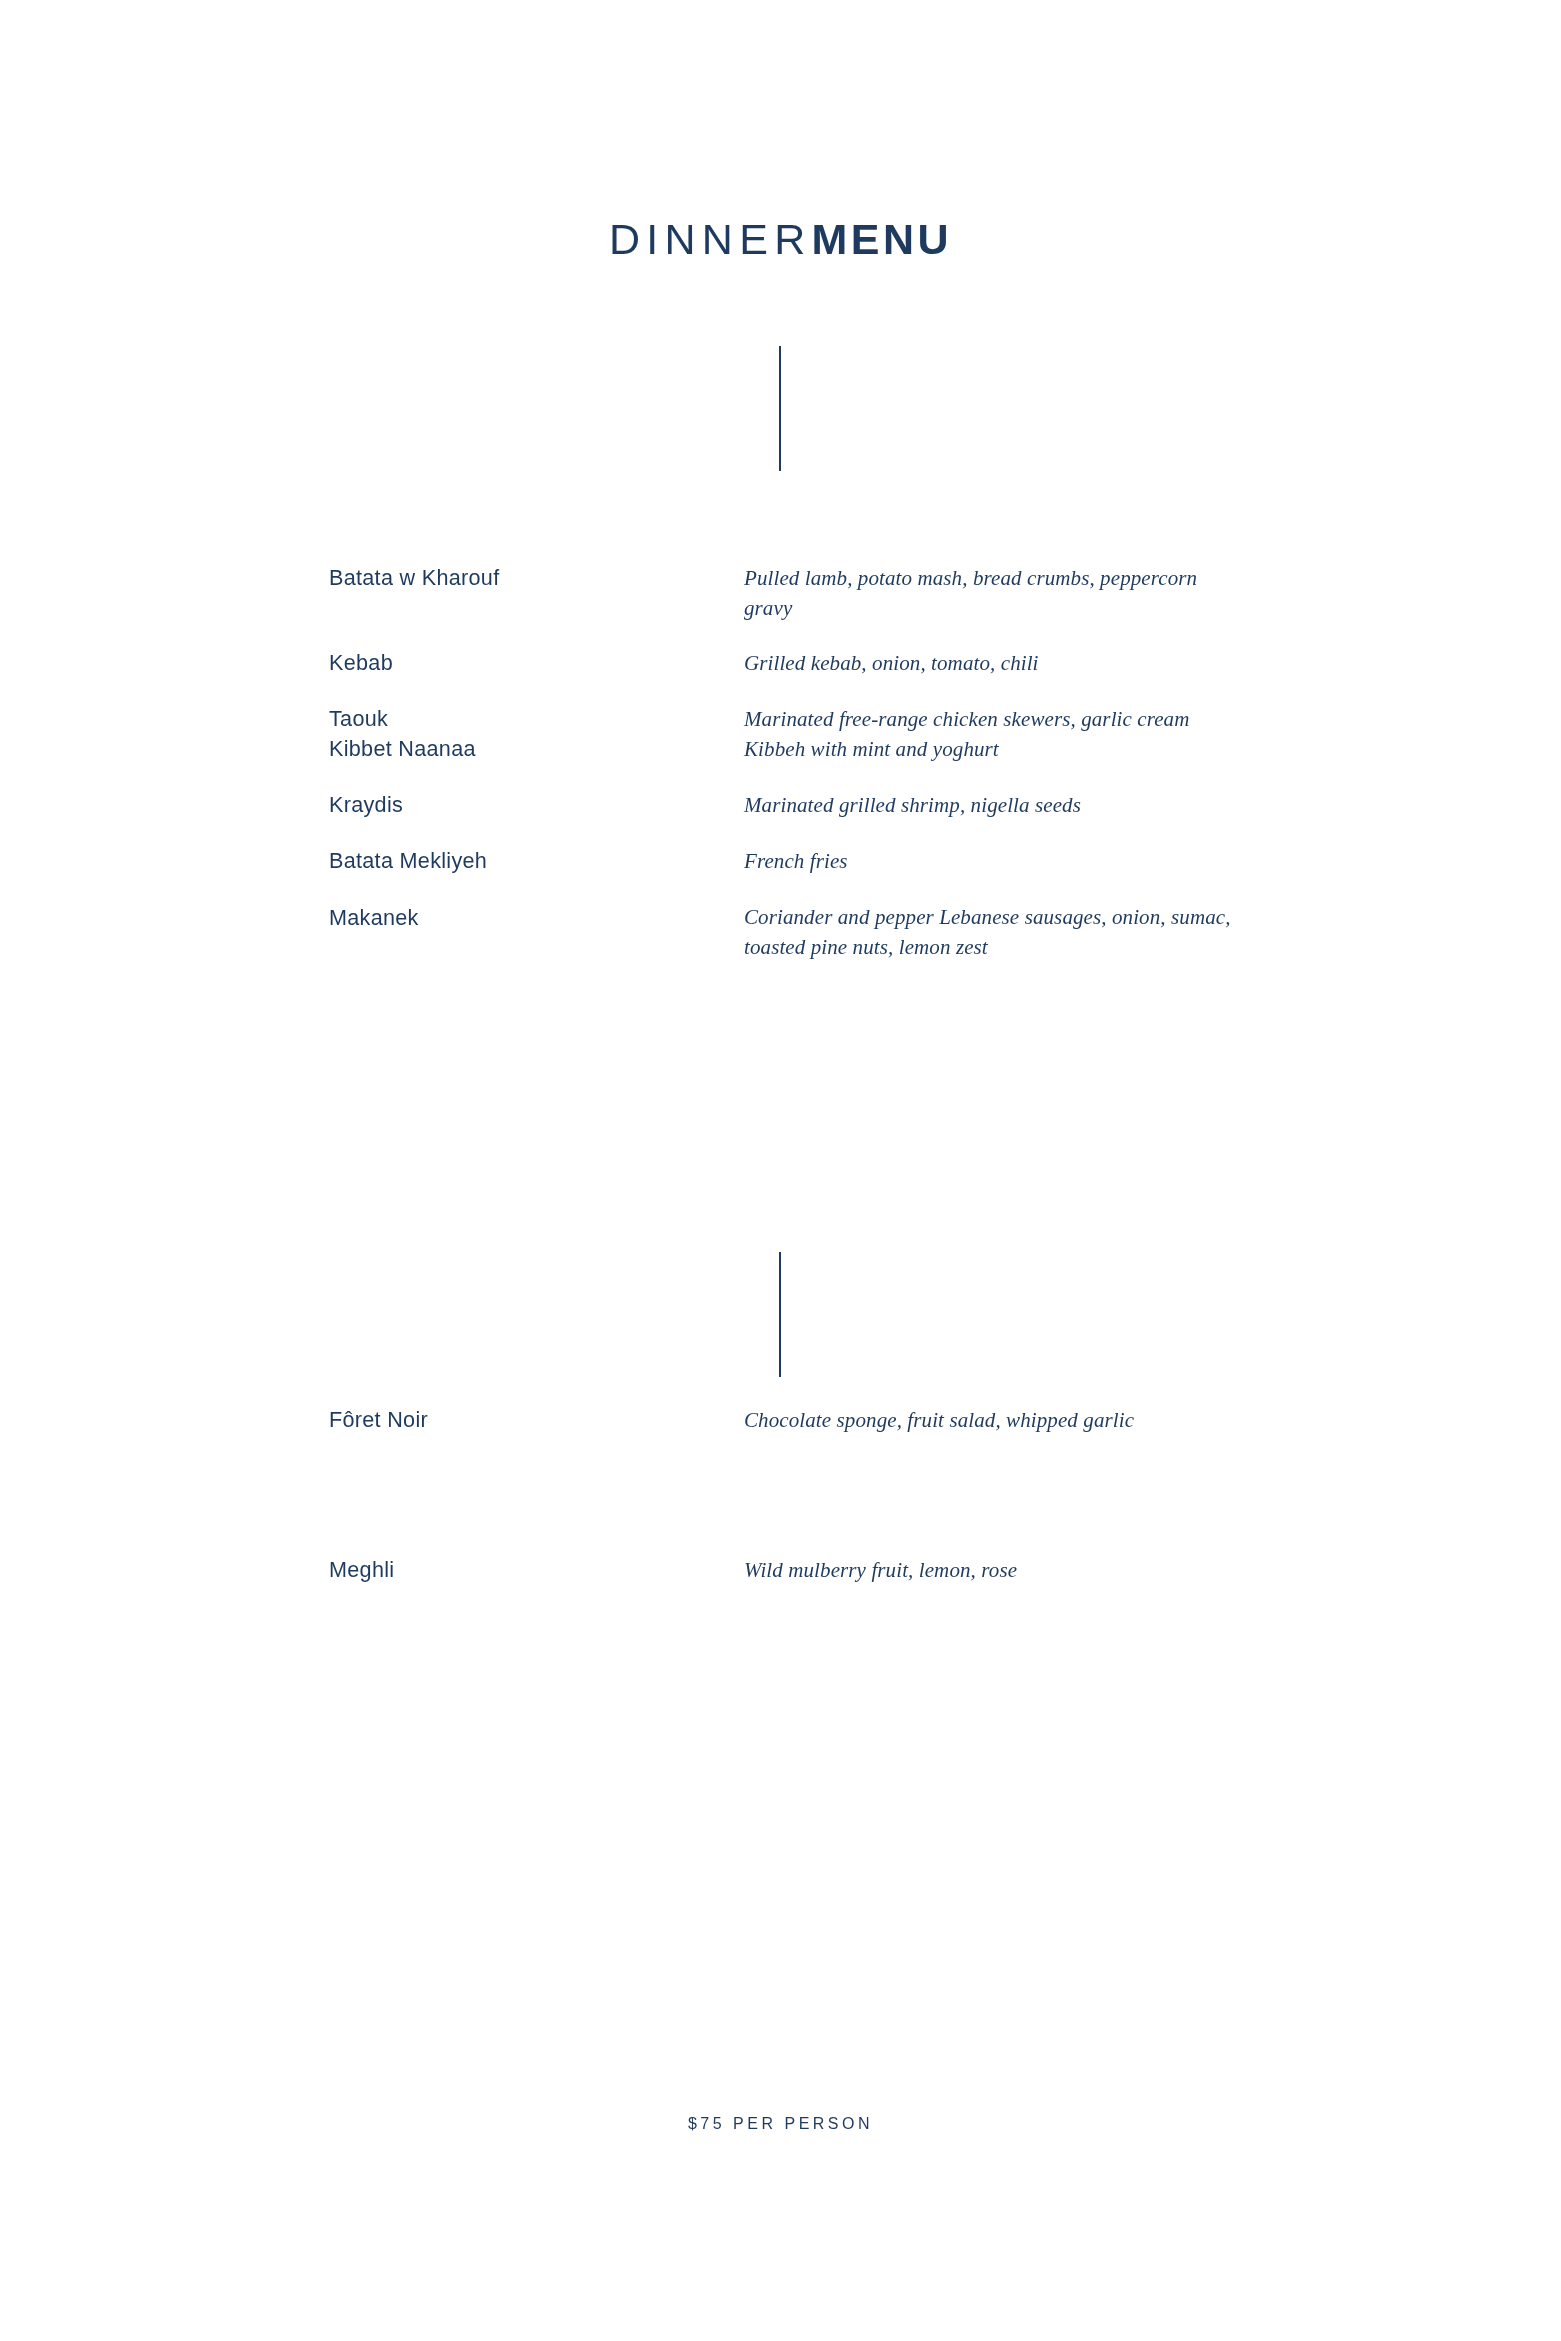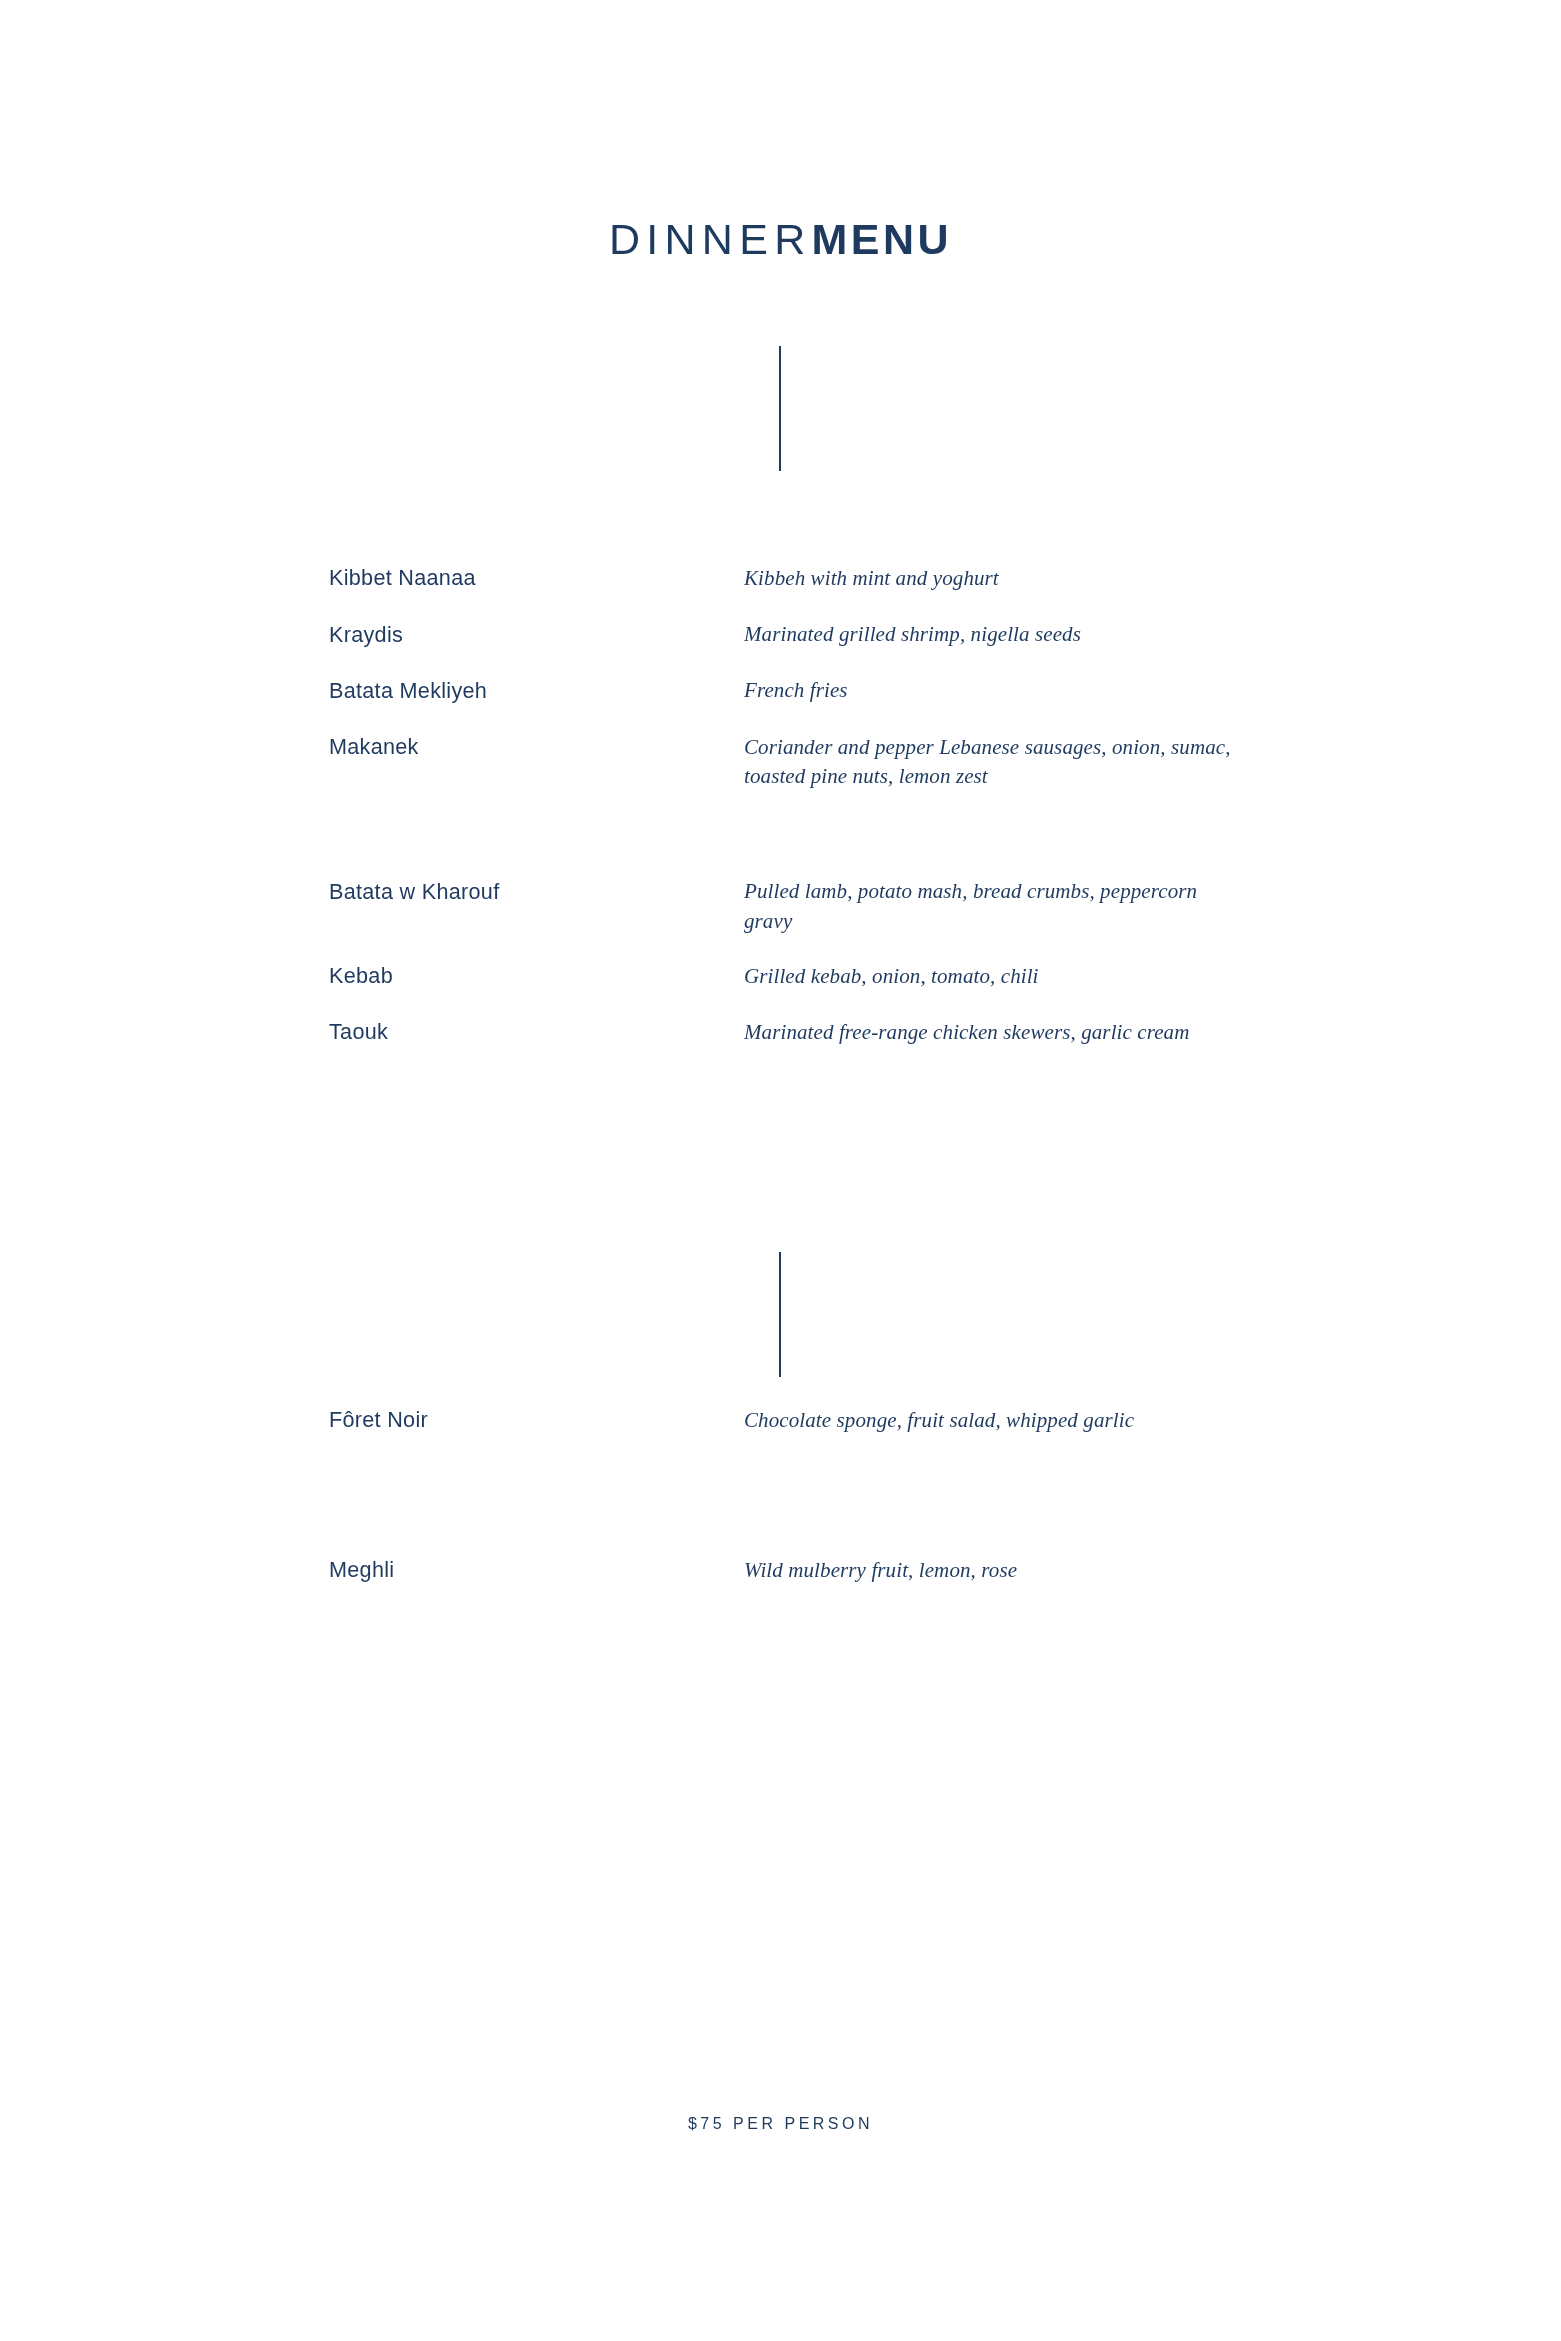--- a/index.html
+++ b/index.html
@@ -139,20 +139,41 @@
 <div class="page">
 
   <div class="menu-title">
     <span class="t-light">DINNER</span><span class="t-bold">MENU</span>
   </div>
 
   <div class="divider divider-top"></div>
 
   <div class="menu-body">
 
+    <div class="section section-mains">
+
+      <div class="menu-row">
+        <div class="dish-name">Batata w Kharouf</div>
+        <div class="dish-desc">Pulled lamb, potato mash, bread crumbs, peppercorn gravy</div>
+      </div>
+      <div class="gap-sm"></div>
+
+      <div class="menu-row">
+        <div class="dish-name">Kebab</div>
+        <div class="dish-desc">Grilled kebab, onion, tomato, chili</div>
+      </div>
+      <div class="gap-md"></div>
+
+      <div class="menu-row">
+        <div class="dish-name">Taouk</div>
+        <div class="dish-desc">Marinated free-range chicken skewers, garlic cream</div>
+      </div>
+
+    </div>
+
     <div class="section section-appetizers">
 
       <div class="menu-row">
         <div class="dish-name">Kibbet Naanaa</div>
         <div class="dish-desc">Kibbeh with mint and yoghurt</div>
       </div>
       <div class="gap-md"></div>
 
       <div class="menu-row">
         <div class="dish-name">Kraydis</div>
@@ -166,41 +187,20 @@
       </div>
       <div class="gap-md"></div>
 
       <div class="menu-row">
         <div class="dish-name">Makanek</div>
         <div class="dish-desc">Coriander and pepper Lebanese sausages, onion, sumac, toasted pine nuts, lemon zest</div>
       </div>
 
     </div>
 
-    <div class="section section-mains">
-
-      <div class="menu-row">
-        <div class="dish-name">Batata w Kharouf</div>
-        <div class="dish-desc">Pulled lamb, potato mash, bread crumbs, peppercorn gravy</div>
-      </div>
-      <div class="gap-sm"></div>
-
-      <div class="menu-row">
-        <div class="dish-name">Kebab</div>
-        <div class="dish-desc">Grilled kebab, onion, tomato, chili</div>
-      </div>
-      <div class="gap-md"></div>
-
-      <div class="menu-row">
-        <div class="dish-name">Taouk</div>
-        <div class="dish-desc">Marinated free-range chicken skewers, garlic cream</div>
-      </div>
-
-    </div>
-
     <div class="section section-desserts">
 
       <div class="menu-row">
         <div class="dish-name">Fôret Noir</div>
         <div class="dish-desc">Chocolate sponge, fruit salad, whipped garlic</div>
       </div>
       <div class="gap-xl"></div>
 
       <div class="gap-md"></div>
 

